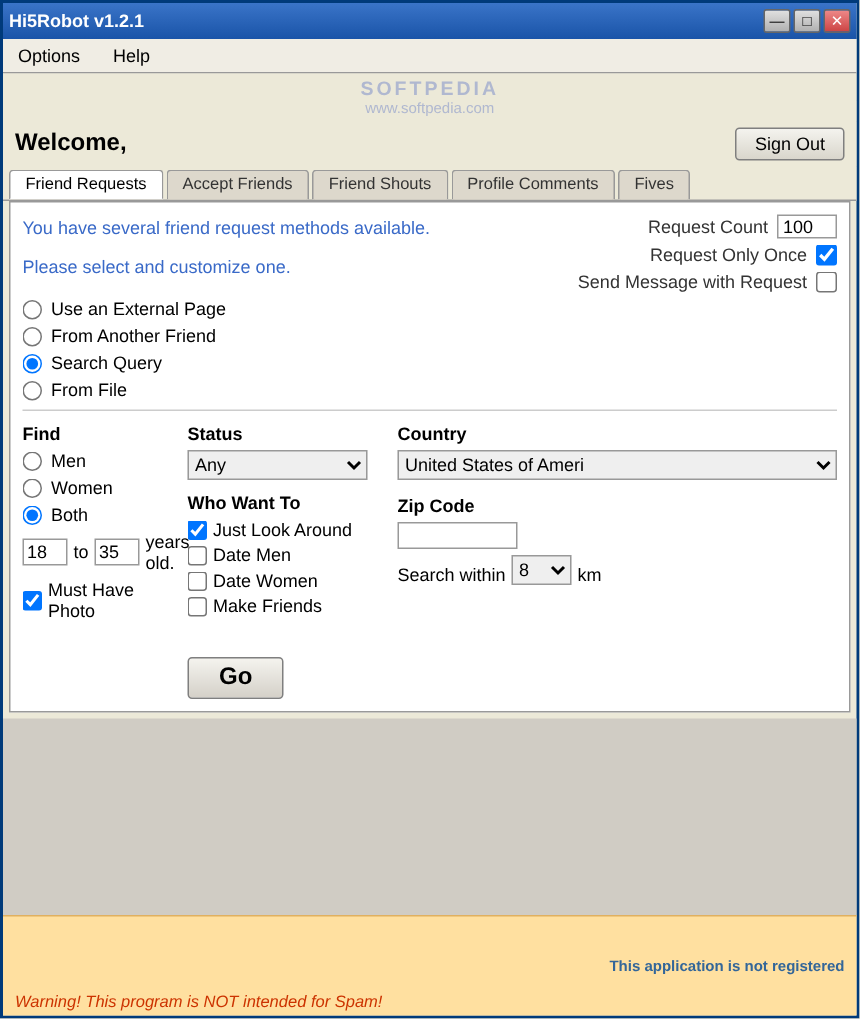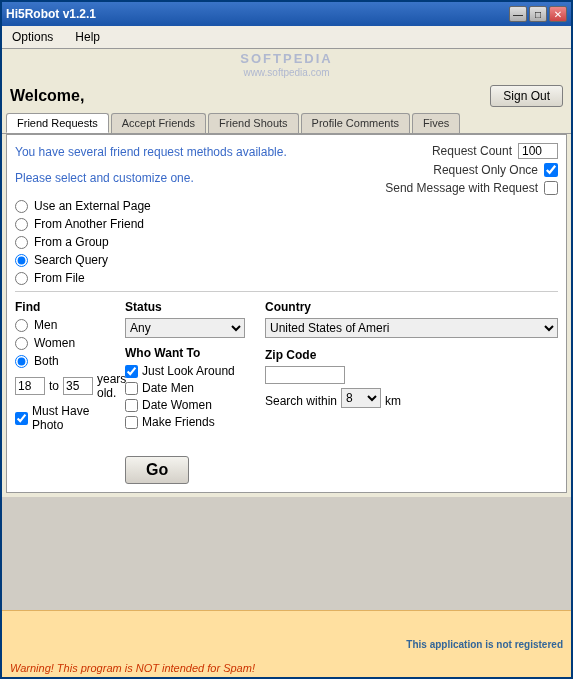--- a/index.html
+++ b/index.html
@@ -352,24 +352,20 @@
       </div>
 
       <div>
         <div class="radio-option">
           <input type="radio" name="method" style="">
           <span>Use an External Page</span>
         </div>
         <div class="radio-option">
           <input type="radio" name="method" style="">
           <span>From Another Friend</span>
-        </div>
-        <div class="radio-option">
-          <input type="radio" name="method" style="">
-          <span>From a Group</span>
         </div>
         <div class="radio-option">
           <input type="radio" name="method" checked="" style="">
           <span>Search Query</span>
         </div>
         <div class="radio-option">
           <input type="radio" name="method" style="">
           <span>From File</span>
         </div>
       </div>

